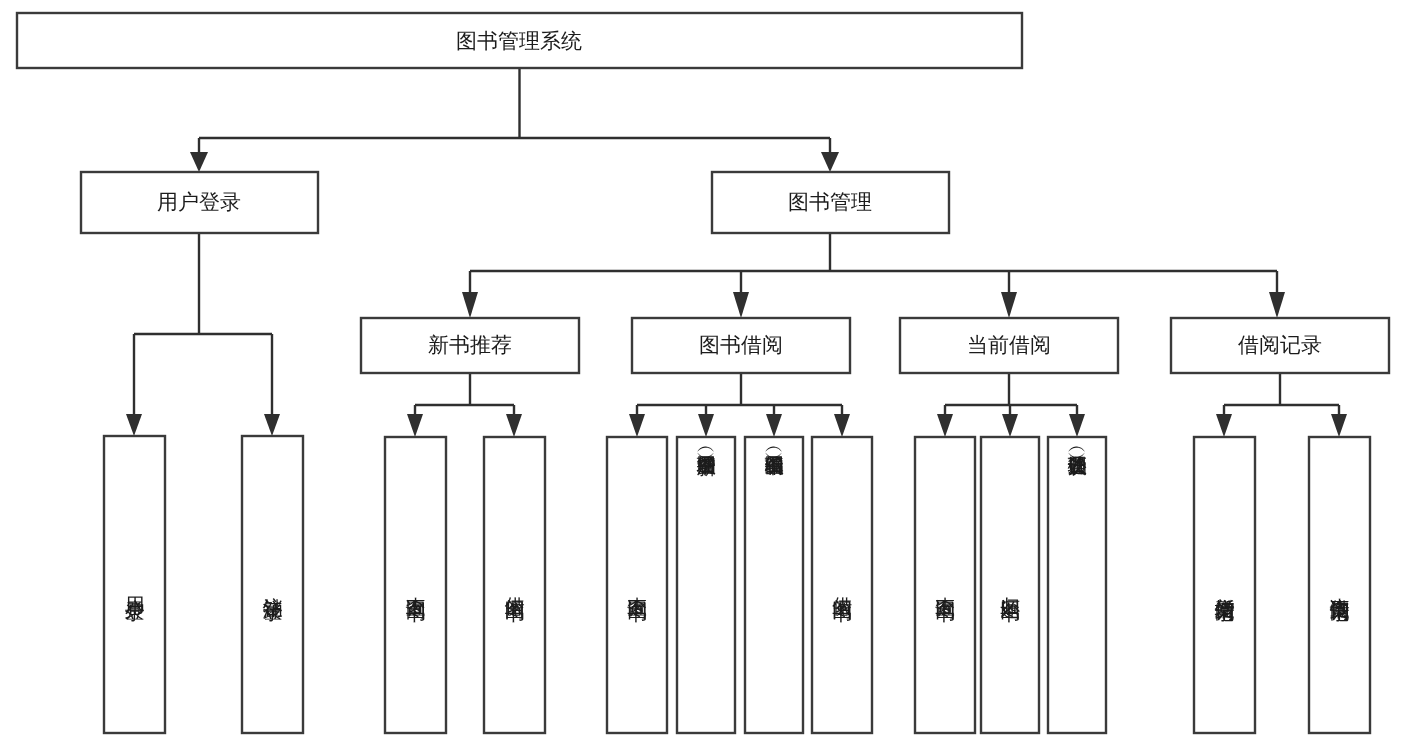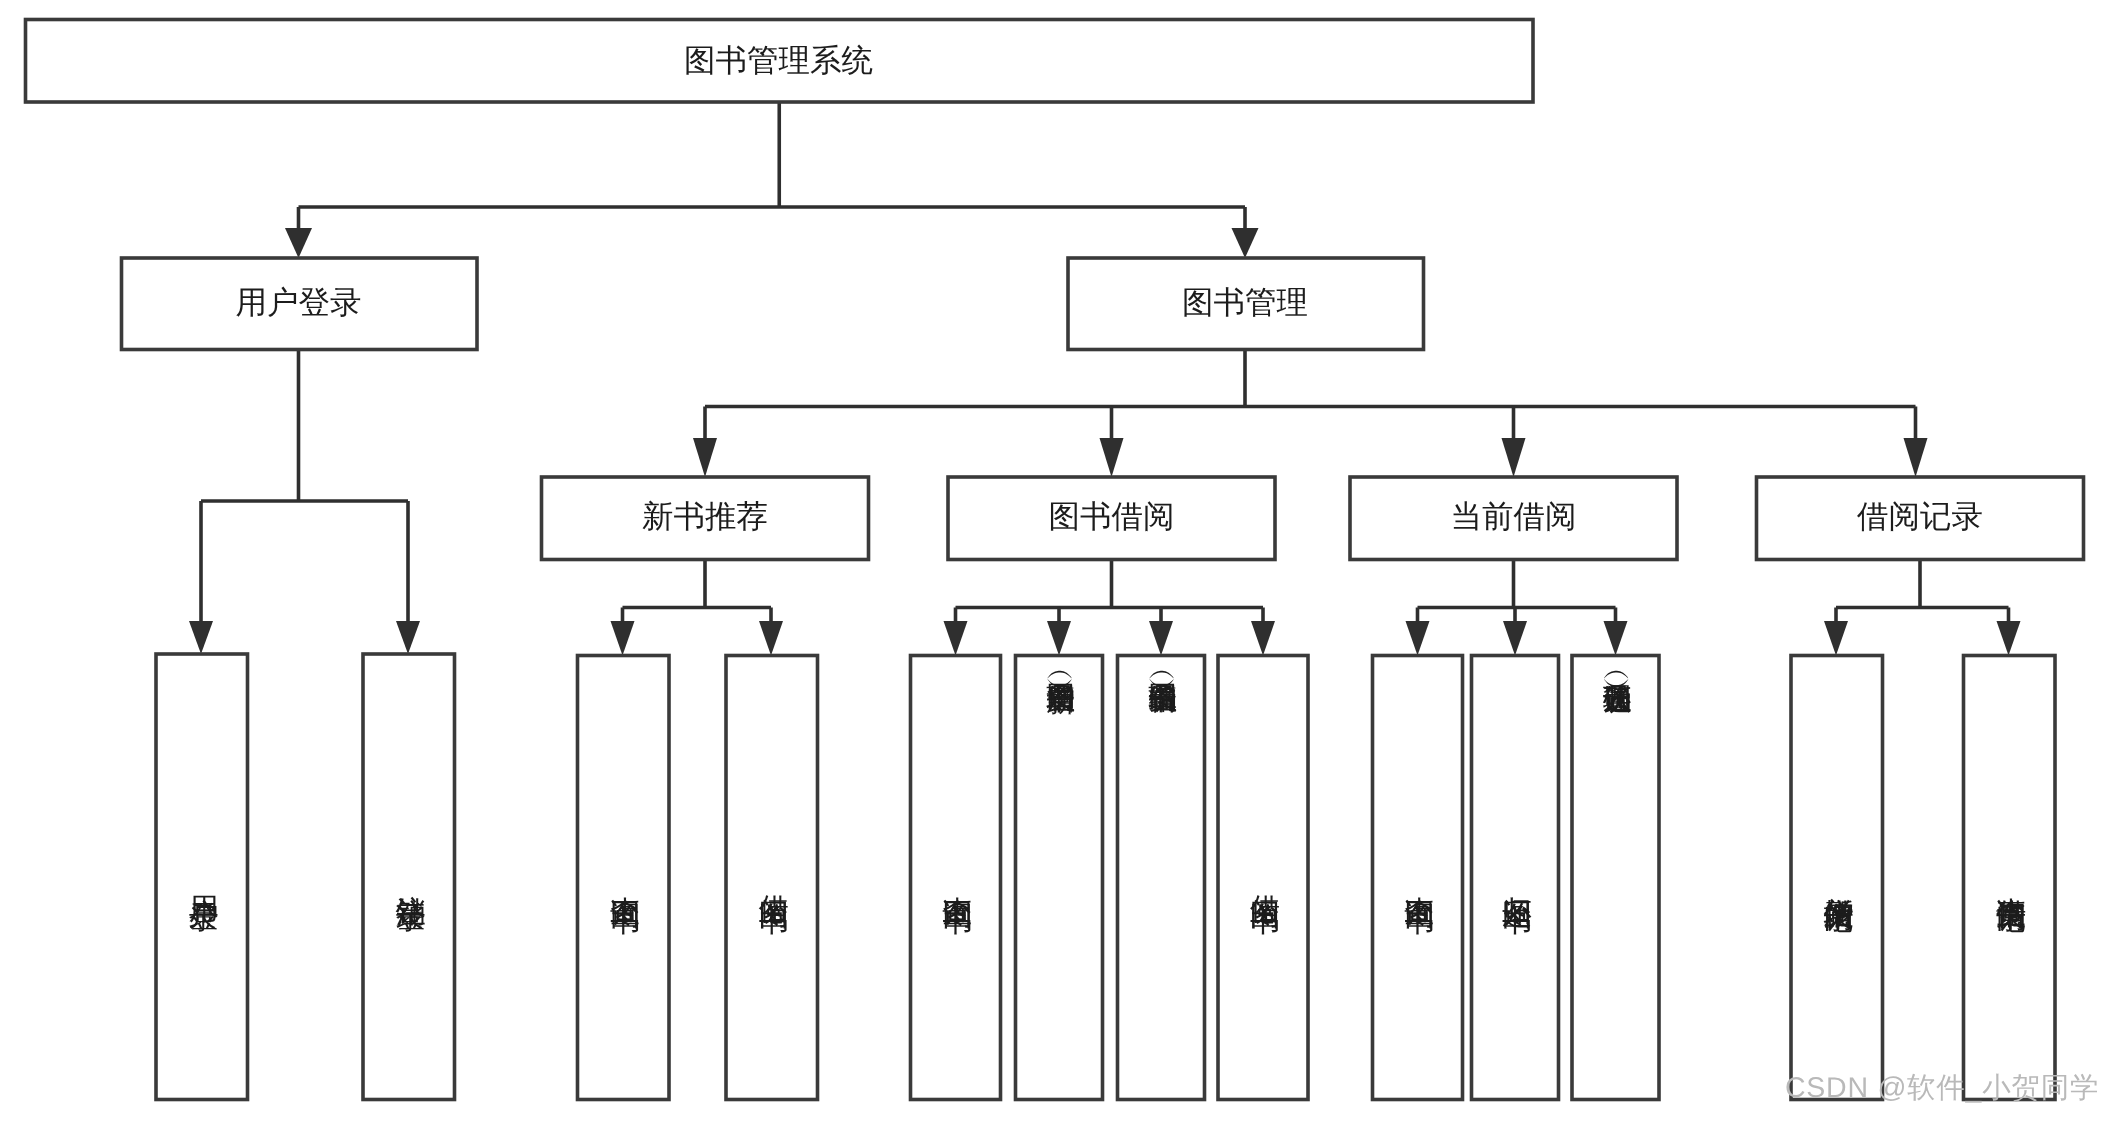--- a/index.html
+++ b/index.html
@@ -209,15 +209,14 @@
   <div class="node-label-v top-aligned" style="left:745px; top:441px; width:58px; height:292px; font-size:19px; letter-spacing:0px;">编辑图书（管理员）</div>
   <div class="node-label-v" style="left:812px; top:437px; width:60px; height:296px;">借阅图书</div>
 
   <div class="node-label-v" style="left:915px; top:437px; width:60px; height:296px;">查询图书</div>
   <div class="node-label-v" style="left:981px; top:437px; width:58px; height:296px;">归还图书</div>
   <div class="node-label-v top-aligned" style="left:1048px; top:441px; width:58px; height:292px; font-size:19px; letter-spacing:0px;">确认归还（管理员）</div>
 
   <div class="node-label-v" style="left:1194px; top:437px; width:61px; height:296px; letter-spacing:1px;">新增借阅记录</div>
   <div class="node-label-v" style="left:1309px; top:437px; width:61px; height:296px; letter-spacing:1px;">查询借阅记录</div>
 
-  <div class="watermark" style="left:1190px; top:712px;">CSDN @软件_小贺同学</div>
 
 </div>
 
 </body></html>

